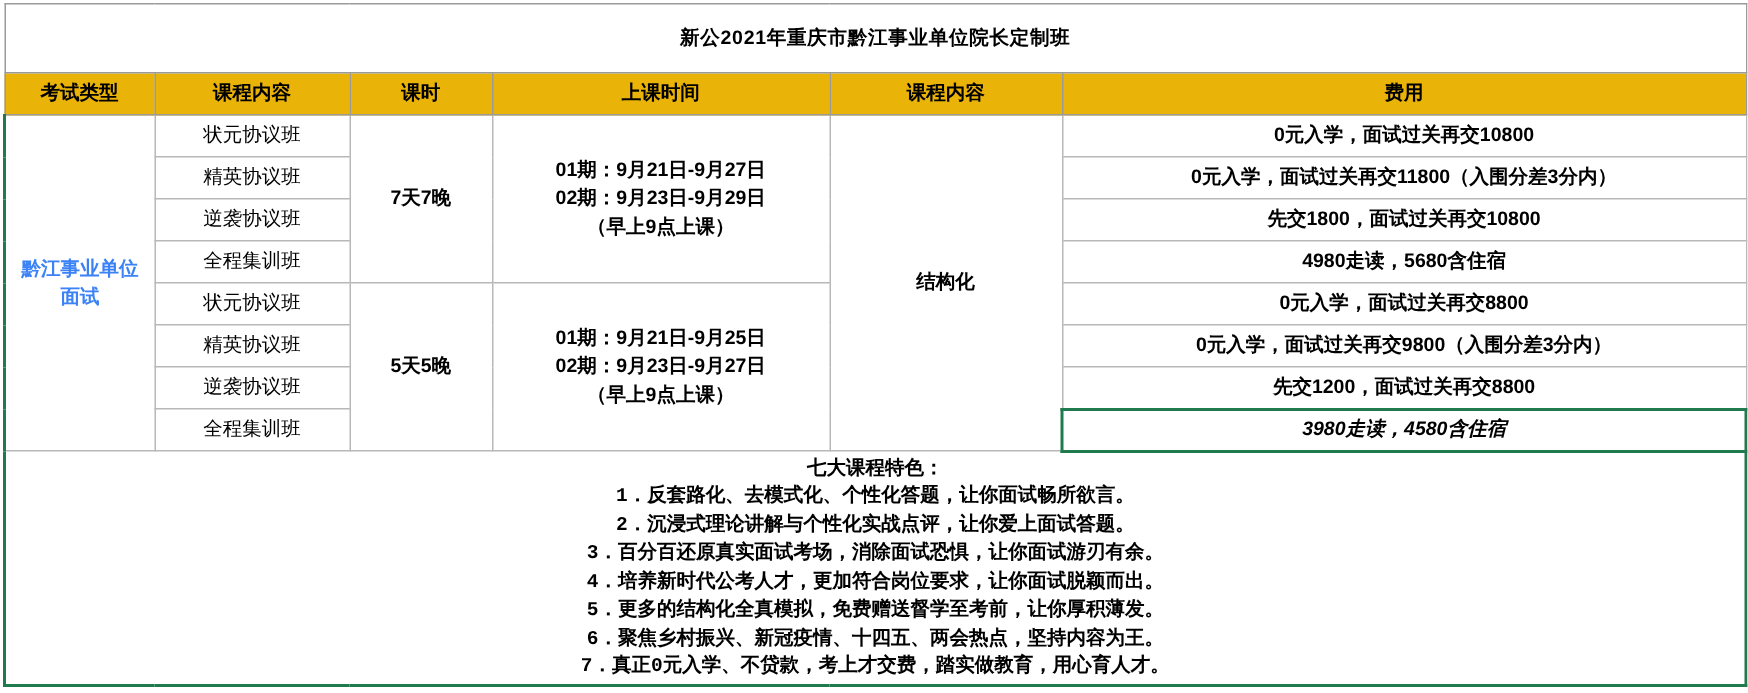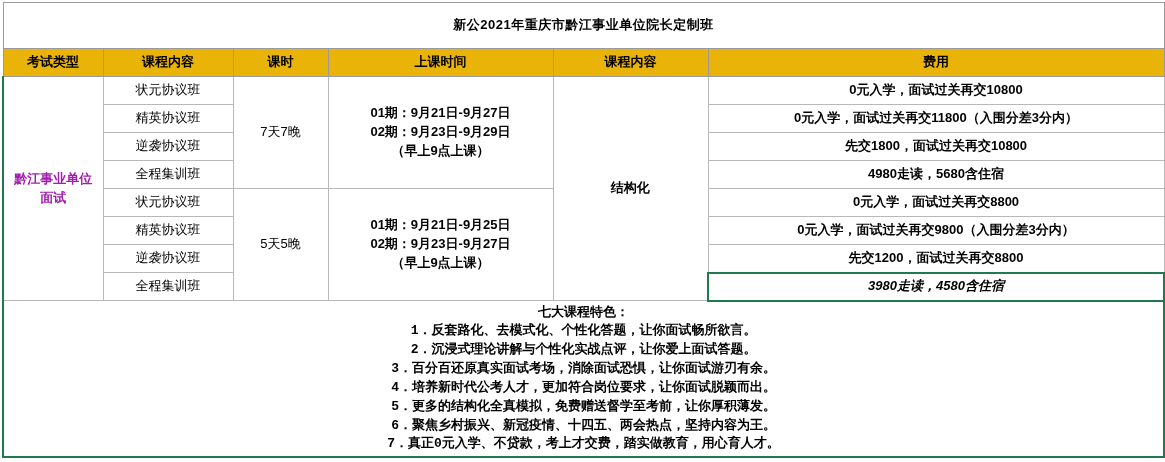--- a/index.html
+++ b/index.html
@@ -43,35 +43,35 @@
     border: 1px solid #9a9a9a !important;
   }
   .hdr td {
     height: 28px;
     font-size: 15px;
     font-weight: bold;
     background: #eab308;
     border: 1px solid #9a9a9a !important;
   }
   .exam-type {
-    color: #a21caf;
+    color: #3b82f6;
     font-size: 14px;
     font-weight: bold;
     line-height: 1.5;
     border-left: 2px solid #1f7a4d !important;
     border-right: 1px solid #b8b8b8 !important;
   }
   .class-name {
     font-size: 14px;
     font-weight: normal;
     height: 28px;
   }
   .hours {
     font-size: 14px;
-    font-weight: normal;
+    font-weight: bold;
   }
   .schedule {
     font-size: 13.5px;
     font-weight: bold;
     line-height: 1.7;
   }
   .content-cell {
     font-size: 14px;
     font-weight: bold;
   }

